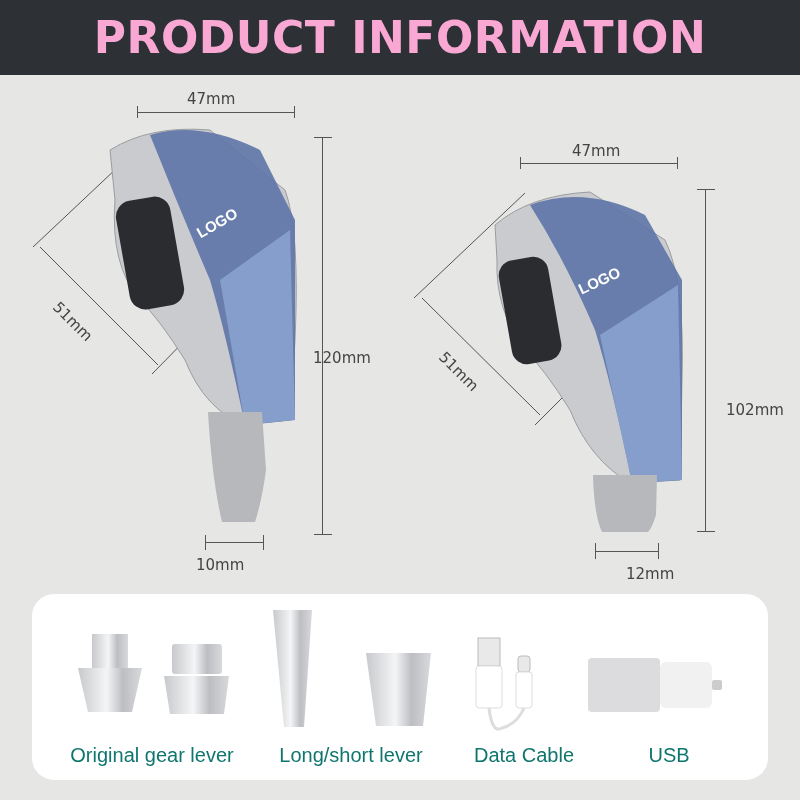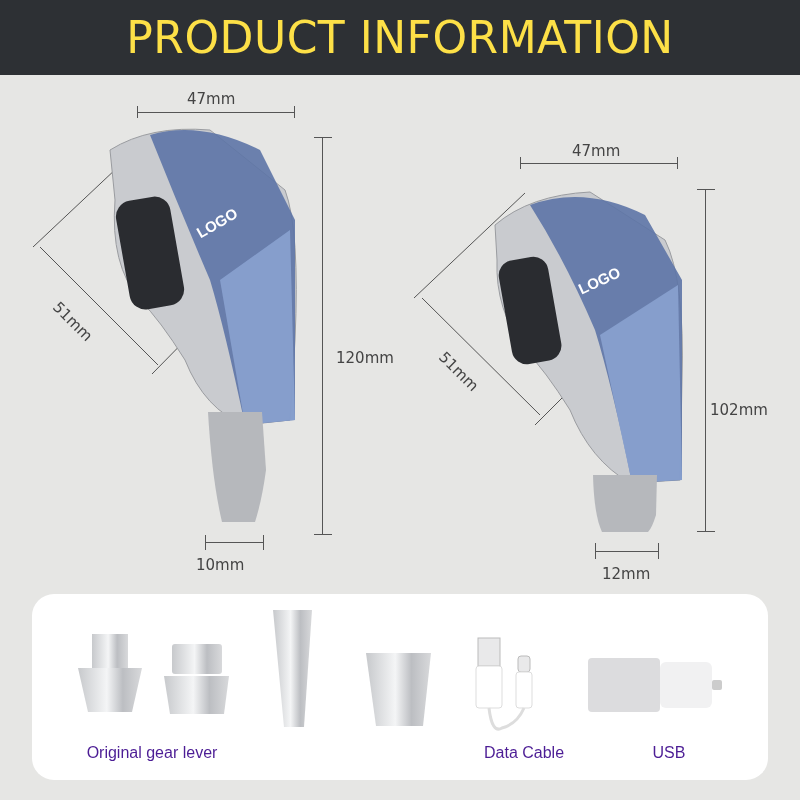--- a/index.html
+++ b/index.html
@@ -1,41 +1,41 @@
 <!DOCTYPE html>
 <html><head>
 <meta charset="utf-8">
 <style>
 *{margin:0;padding:0;box-sizing:border-box}
 body{width:800px;height:800px;background:#e6e6e4;font-family:"Liberation Sans",sans-serif;position:relative;overflow:hidden}
 .header{position:absolute;left:0;top:0;width:800px;height:75px;background:#2d3034;display:flex;align-items:center;justify-content:center}
-.header h1{color:#fde047;font-family:"DejaVu Sans",sans-serif;font-weight:normal;font-size:44px;letter-spacing:0.5px}
+.header h1{color:#f9a8d4;font-family:"DejaVu Sans",sans-serif;font-weight:bold;font-size:44px;letter-spacing:0.5px}
 .dim{position:absolute;color:#444;font-size:15px;font-family:"DejaVu Sans",sans-serif}
 .line{position:absolute;background:#555}
 svg{position:absolute}
 .panel{position:absolute;left:32px;top:594px;width:736px;height:186px;background:#fff;border-radius:22px}
-.item-label{position:absolute;top:150px;font-size:16px;color:#4c1d95;transform:translateX(-50%);white-space:nowrap}
+.item-label{position:absolute;top:150px;font-size:20px;color:#0f766e;transform:translateX(-50%);white-space:nowrap}
 </style>
 </head>
 <body>
 
 <div class="header">
  <h1>PRODUCT INFORMATION</h1>
 </div>
 
 <div>
  <div class="dim" style="left:187px;top:90px">47mm</div>
  <div class="line" style="left:137px;top:112px;width:158px;height:1px"></div>
  <div class="line" style="left:137px;top:106px;width:1px;height:12px"></div>
  <div class="line" style="left:294px;top:106px;width:1px;height:12px"></div>
 
  <div class="line" style="left:322px;top:137px;width:1px;height:398px"></div>
  <div class="line" style="left:314px;top:137px;width:18px;height:1px"></div>
  <div class="line" style="left:314px;top:534px;width:18px;height:1px"></div>
- <div class="dim" style="left:336px;top:349px">120mm</div>
+ <div class="dim" style="left:313px;top:349px">120mm</div>
 
  <svg width="800" height="800" style="left:0;top:0">
   <line x1="33" y1="247" x2="118" y2="167" stroke="#555"></line>
   <line x1="40" y1="247" x2="158" y2="365" stroke="#555"></line>
   <line x1="152" y1="374" x2="205" y2="320" stroke="#555"></line>
   <path d="M110 150 Q150 125 210 130 L285 190 Q300 230 295 340 L290 420 L245 425 Q205 410 185 360 Q160 320 140 300 Q110 265 115 200 Z" fill="#c9cbcf" stroke="#9a9ca0"></path>
   <path d="M150 135 Q200 120 260 150 L295 220 L295 420 L245 425 Q225 330 210 280 Q180 210 150 135Z" fill="#5d74a6" opacity="0.9"></path>
   <path d="M220 280 L290 230 L295 420 L245 425 Z" fill="#8da6d4" opacity="0.8"></path>
   <rect x="122" y="198" width="55" height="110" rx="16" fill="#2a2c30" transform="rotate(-10 150 250)"></rect>
   <text x="195" y="232" fill="#fff" font-family="Liberation Sans,sans-serif" font-size="15" font-weight="bold" transform="rotate(-30 210 225)">LOGO</text>
@@ -51,38 +51,38 @@
 
 <div>
  <div class="dim" style="left:572px;top:142px">47mm</div>
  <div class="line" style="left:520px;top:163px;width:158px;height:1px"></div>
  <div class="line" style="left:520px;top:157px;width:1px;height:12px"></div>
  <div class="line" style="left:677px;top:157px;width:1px;height:12px"></div>
 
  <div class="line" style="left:705px;top:189px;width:1px;height:342px"></div>
  <div class="line" style="left:697px;top:189px;width:18px;height:1px"></div>
  <div class="line" style="left:697px;top:531px;width:18px;height:1px"></div>
- <div class="dim" style="left:710px;top:401px">102mm</div>
+ <div class="dim" style="left:726px;top:401px">102mm</div>
 
  <svg width="800" height="800" style="left:0;top:0">
   <line x1="414" y1="298" x2="525" y2="193" stroke="#555"></line>
   <line x1="422" y1="298" x2="540" y2="415" stroke="#555"></line>
   <line x1="535" y1="425" x2="590" y2="370" stroke="#555"></line>
   <path d="M495 225 Q530 195 590 192 L665 240 Q685 280 682 380 L680 480 L630 483 Q590 460 570 410 Q545 370 525 350 Q495 310 497 260 Z" fill="#c9cbcf" stroke="#9a9ca0"></path>
   <path d="M530 205 Q585 185 645 215 L682 280 L682 480 L632 483 Q612 385 595 330 Q565 260 530 205Z" fill="#5d74a6" opacity="0.9"></path>
   <path d="M600 335 L678 285 L682 480 L632 483 Z" fill="#8da6d4" opacity="0.8"></path>
   <rect x="505" y="258" width="50" height="105" rx="15" fill="#2a2c30" transform="rotate(-10 530 310)"></rect>
   <text x="577" y="290" fill="#fff" font-family="Liberation Sans,sans-serif" font-size="15" font-weight="bold" transform="rotate(-25 590 282)">LOGO</text>
   <path d="M593 475 L657 475 L656 515 Q652 528 648 532 L602 532 Q594 515 593 475Z" fill="#b6b8bc"></path>
  </svg>
 
  <div class="line" style="left:595px;top:551px;width:63px;height:1px"></div>
  <div class="line" style="left:595px;top:543px;width:1px;height:16px"></div>
  <div class="line" style="left:658px;top:543px;width:1px;height:16px"></div>
- <div class="dim" style="left:602px;top:565px">12mm</div>
+ <div class="dim" style="left:626px;top:565px">12mm</div>
  <div class="dim" style="left:448px;top:348px;transform:rotate(45deg);transform-origin:left top">51mm</div>
 </div>
 
 <div class="panel">
  <svg width="736" height="186" style="left:0;top:0">
   <defs>
    <linearGradient id="sil" x1="0" x2="1">
     <stop offset="0" stop-color="#c7c9cc"></stop>
           <stop offset=".45" stop-color="#f4f5f6"></stop>
           <stop offset=".7" stop-color="#bcbec2"></stop>
@@ -110,15 +110,16 @@
    <path d="M457 114 Q460 140 470 134 Q485 130 492 114" stroke="#ddd" fill="none" stroke-width="3"></path>
   </g>
 
   <g>
    <rect x="556" y="64" width="72" height="54" rx="4" fill="#dcdcde"></rect>
    <rect x="628" y="68" width="52" height="46" rx="6" fill="#f1f1f2"></rect>
    <rect x="680" y="86" width="10" height="10" rx="2" fill="#ccc"></rect>
   </g>
  </svg>
  <div class="item-label" style="left:120px">Original gear lever</div>
+ <div class="item-label" style="left:319px">Long/short lever</div>
  <div class="item-label" style="left:492px">Data Cable</div>
  <div class="item-label" style="left:637px">USB</div>
 </div>
 
 </body></html>

